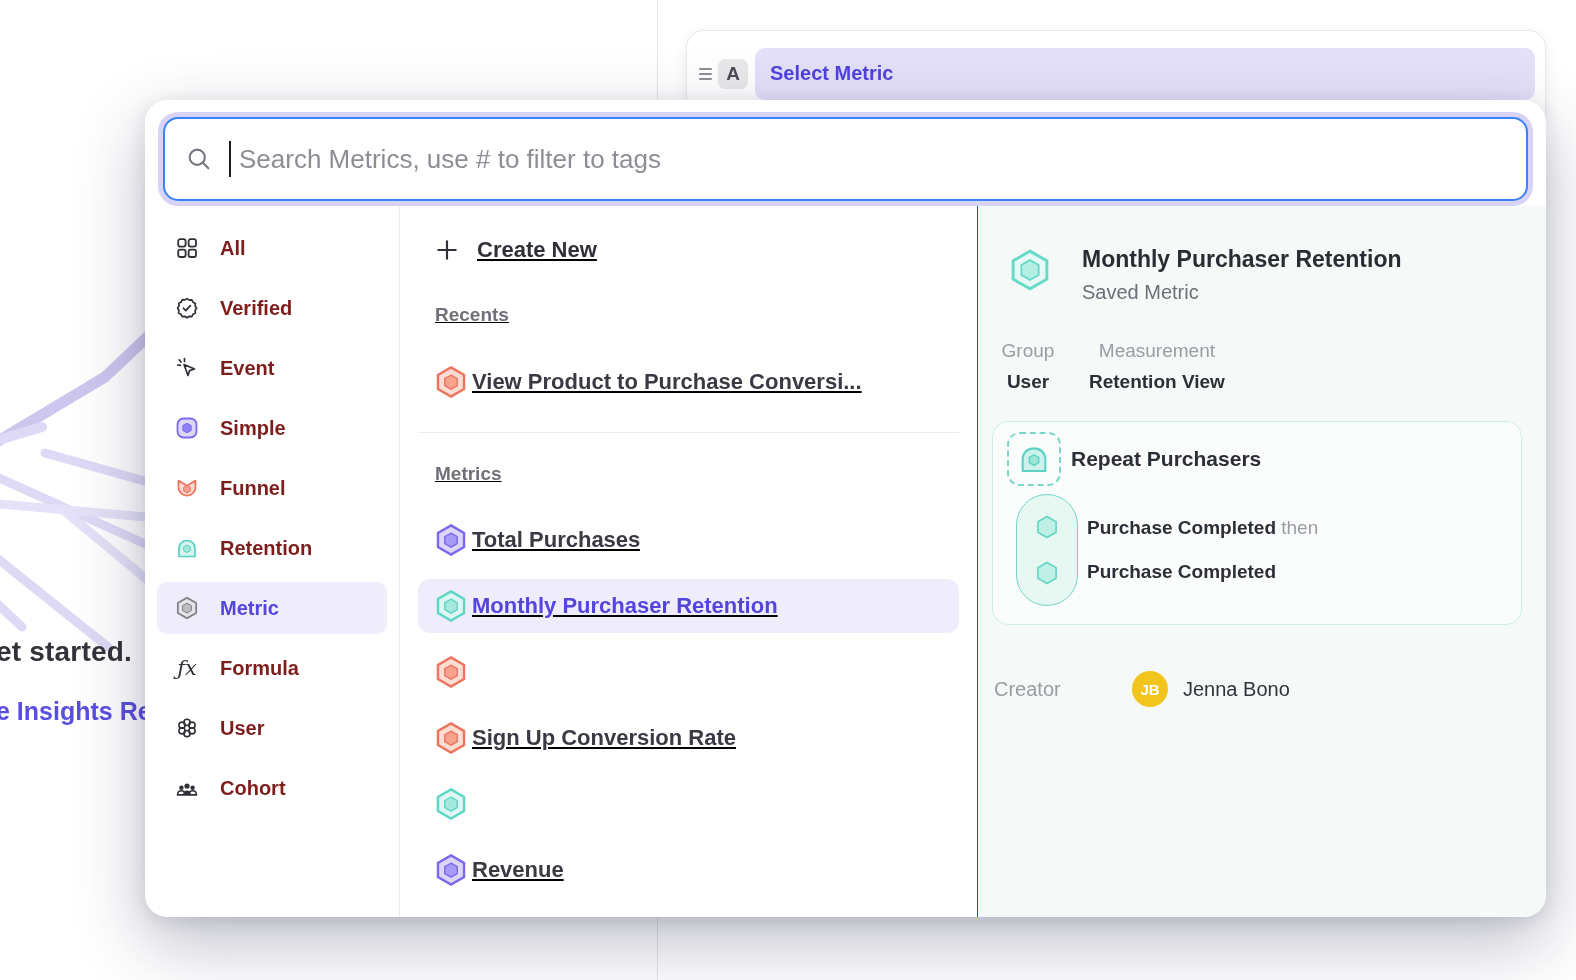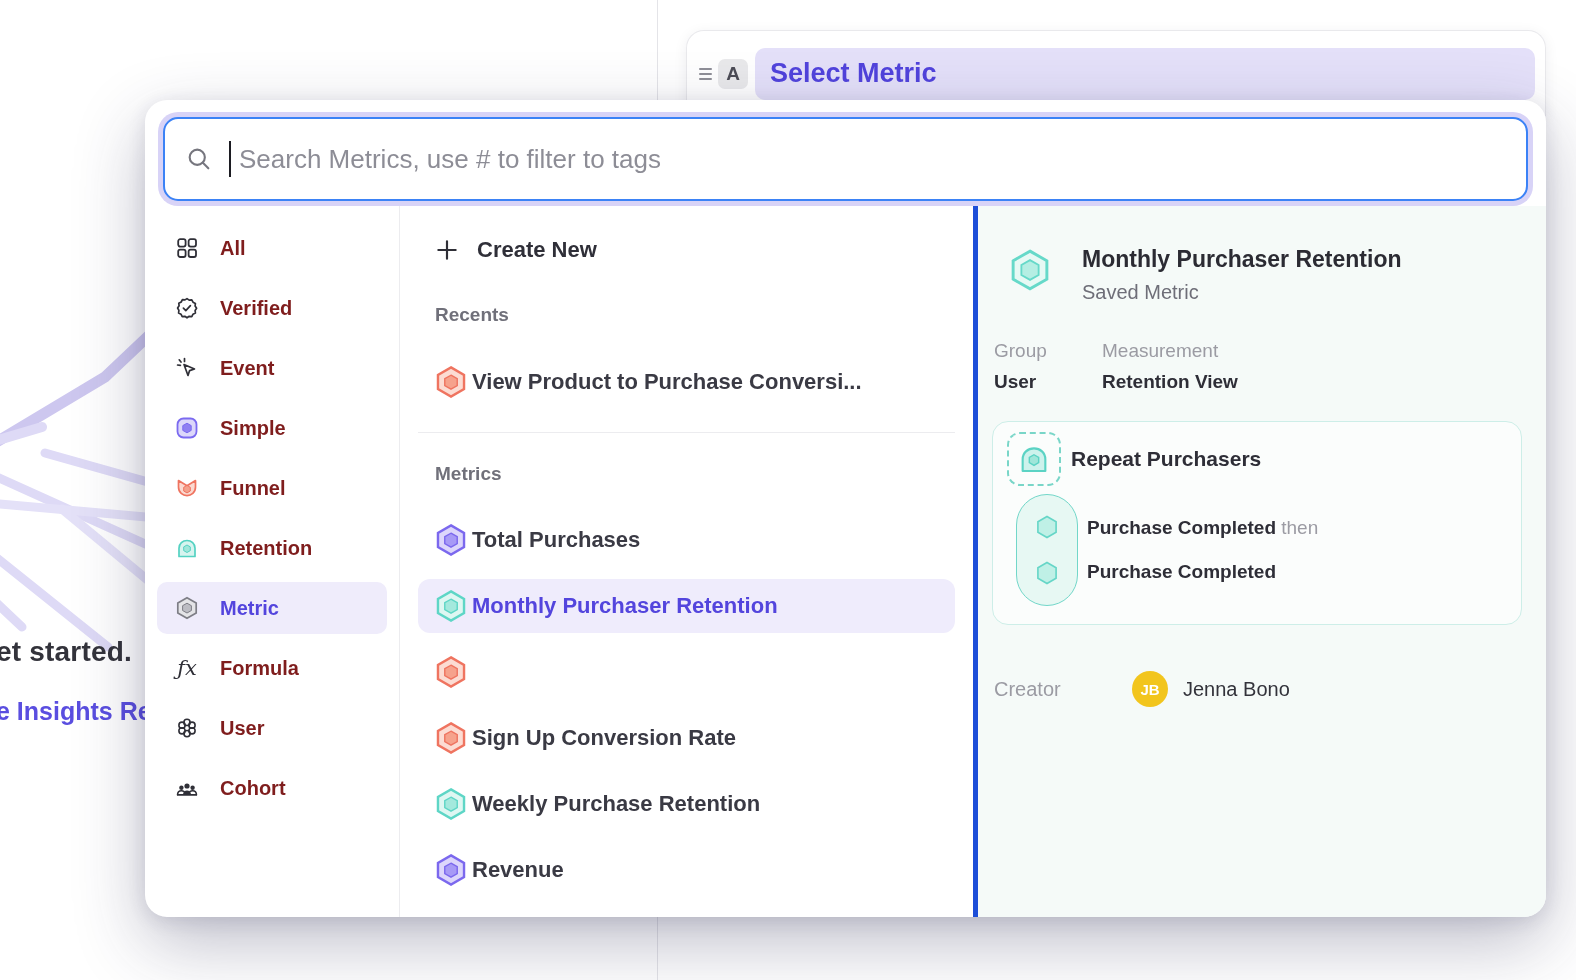--- a/index.html
+++ b/index.html
@@ -13,21 +13,21 @@
   .bg-link{left:-4px;top:697px;font-size:25px;font-weight:600;color:#5a4ee0;}
   
   .metric-bar{left:686px;top:30px;width:860px;height:86px;background:#fff;border:1px solid #e9e9ec;
     border-bottom:none;border-radius:18px 18px 0 0;box-shadow:0 3px 14px rgba(30,30,60,.07);
     display:flex;align-items:center;padding:0 0 0 6px;box-sizing:border-box;z-index:2;}
   .drag{display:flex;flex-direction:column;gap:3px;padding:0 6px;}
   .drag i{display:block;width:13px;height:2px;background:#8f8f97;border-radius:1px;}
   .series-badge{width:30px;height:30px;border-radius:7px;background:#e9e9eb;color:#4c4c55;
     font-weight:700;font-size:19px;display:flex;align-items:center;justify-content:center;}
   .select-pill{flex:1;height:52px;margin:0 10px 0 7px;background:#e4e0f9;border-radius:10px;
-    display:flex;align-items:center;padding-left:15px;color:#5143dc;font-weight:700;font-size:27px;}
+    display:flex;align-items:center;padding-left:15px;color:#5143dc;font-weight:700;font-size:20px;}
   
   .modal{left:145px;top:100px;width:1401px;height:817px;background:#fff;border-radius:22px;
     box-shadow:0 26px 70px rgba(40,40,80,.30), 0 4px 18px rgba(40,40,80,.12);z-index:3;
     display:flex;flex-direction:column;overflow:hidden;}
   .search-ring{margin:12px 13px 0;height:94px;background:#d8d3f7;border-radius:20px;padding:5px;box-sizing:border-box;flex:none;}
   .search-box{height:100%;background:#fff;border:2px solid #3b82f6;border-radius:15px;display:flex;
     align-items:center;padding-left:20px;box-sizing:border-box;gap:16px;}
   .search-box svg{flex:none;}
   .caret{width:2px;height:36px;background:#1c1c22;flex:none;}
   .search-input{border:none;outline:none;flex:1;font-size:26px;color:#33333b;background:transparent;
@@ -38,21 +38,21 @@
   .side{width:255px;border-right:1px solid #ececef;box-sizing:border-box;padding-top:16px;flex:none;}
   .side-item{height:52px;margin:0 12px 8px;border-radius:10px;display:flex;align-items:center;
     gap:21px;padding-left:18px;cursor:pointer;}
   .side-item .lbl{font-size:20px;font-weight:700;color:#7f1d1d;}
   .side-item.sel{background:#efecfb;}
   .side-item.sel .lbl{color:#5345dd;font-weight:600;}
   .side-item svg{flex:none;}
   .ic24{width:24px;height:24px;}
   .fx{font-size:21px;font-style:italic;color:#2f2f37;font-family:"DejaVu Serif", serif;width:24px;text-align:center;}
   
-  .mid{width:578px;border-right:5px solid #1d4ed8;box-sizing:border-box;padding-top:0;flex:none;}
+  .mid{width:578px;border-right:1px solid #1d4ed8;box-sizing:border-box;padding-top:0;flex:none;text-decoration:underline;}
   .create-row{height:56px;margin:16px 18px 0;display:flex;align-items:center;gap:17px;padding-left:16px;
     border-radius:12px;cursor:pointer;}
   .create-row .lbl{font-size:22px;font-weight:700;color:#2f2f38;}
   .sect{margin:26px 0 0 35px;font-size:19px;font-weight:700;color:#70707a;}
   .sect.metrics{margin-top:30px;}
   .mrow{height:54px;margin:0 18px 12px;border-radius:12px;display:flex;align-items:center;gap:4px;
     padding-left:16px;cursor:pointer;}
   .mrow:first-of-type{margin-top:0;}
   .mrow .lbl{font-size:22px;font-weight:600;color:#3a3a44;white-space:nowrap;overflow:hidden;text-overflow:ellipsis;}
   .mrow.recent{margin-top:28px;height:56px;}
@@ -65,21 +65,21 @@
   .hex path.i{stroke-width:1;}
   .hex.purple path.o{fill:#dcd6fb;stroke:#7b68ee;} .hex.purple path.i{fill:#a79af6;stroke:#7b68ee;}
   .hex.teal path.o{fill:#def7f2;stroke:#5ed6c6;}   .hex.teal path.i{fill:#a4e9dd;stroke:#5ed6c6;}
   .hex.coral path.o{fill:#fcdcd3;stroke:#ef7460;} .hex.coral path.i{fill:#f6a28c;stroke:#ef7460;}
   
   .detail{flex:1;background:#f5faf8;border-left:0;display:flex;flex-direction:column;min-width:0;}
   .d-header{display:flex;gap:30px;margin:40px 0 0 30px;align-items:flex-start;}
   .hex44{width:44px;height:48px;flex:none;}
   .d-title{font-size:23px;font-weight:700;color:#2b2b33;}
   .d-sub{font-size:20px;color:#6e6e78;margin-top:8px;}
-  .d-meta{display:flex;margin:36px 0 0 16px;gap:40px;}
+  .d-meta{display:flex;margin:36px 0 0 16px;gap:27px;text-align:center;}
   .meta-lab{font-size:19px;color:#9b9ba3;}
   .meta-val{font-size:19px;font-weight:700;color:#2e2e37;margin-top:9px;}
   .meta-col1{width:68px;}
   .def-card{margin:28px 24px 0 14px;background:#fbfdfc;border:1.5px solid #cdeee8;border-radius:16px;
     padding:10px 14px 18px;}
   .def-head{display:flex;align-items:center;gap:10px;}
   .dash-box{width:54px;height:54px;border:2px dashed #79d6c8;border-radius:13px;display:flex;
     align-items:center;justify-content:center;box-sizing:border-box;}
   .def-name{font-size:21px;font-weight:700;color:#2e2e37;}
   .def-body{display:flex;gap:9px;margin:8px 0 0 9px;}
@@ -285,21 +285,20 @@
               <path class="i" d="M12 7.2 L16.4 9.7 V14.5 L12 17 L7.6 14.5 V9.7 Z"></path>
           </svg>
           <span class="lbl">Sign Up Conversion Rate</span>
         </div>
 
         <div class="mrow">
           <svg class="hex34 hex teal" viewBox="0 0 24 24">
             <path class="o" d="M12 1.7 L21.2 7 V17 L12 22.3 L2.8 17 V7 Z"></path>
               <path class="i" d="M12 7.2 L16.4 9.7 V14.5 L12 17 L7.6 14.5 V9.7 Z"></path>
           </svg>
-          <span class="lbl">Weekly Purchase Retention</span>
         </div>
 
         <div class="mrow">
           <svg class="hex34 hex purple" viewBox="0 0 24 24">
             <path class="o" d="M12 1.7 L21.2 7 V17 L12 22.3 L2.8 17 V7 Z"></path>
               <path class="i" d="M12 7.2 L16.4 9.7 V14.5 L12 17 L7.6 14.5 V9.7 Z"></path>
           </svg>
           <span class="lbl">Revenue</span>
         </div>
       </div>

